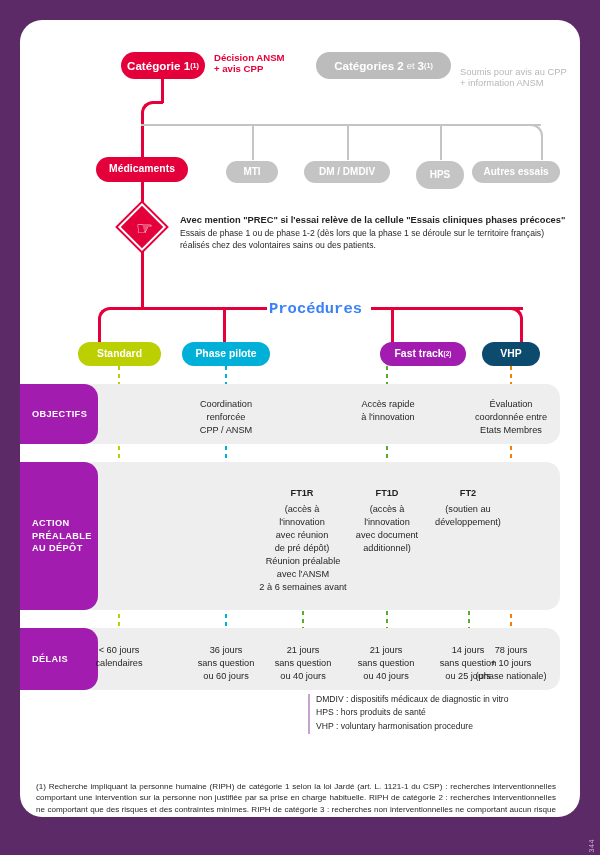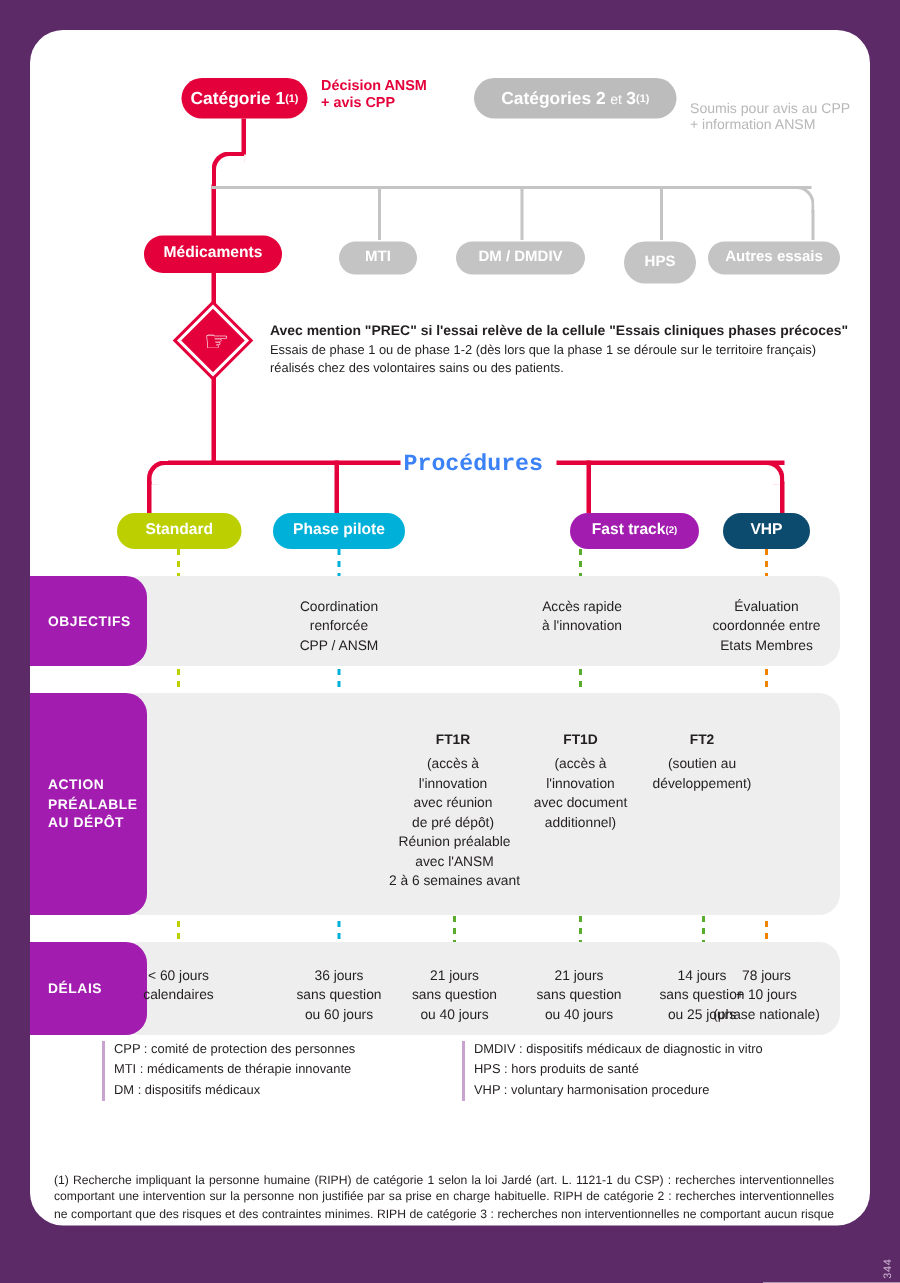--- a/index.html
+++ b/index.html
@@ -331,25 +331,20 @@
     <div>sans question</div>
     <div>ou 25 jours</div>
   </div>
   <div class="cell" style="left:444px; top:624px; width:94px;">
     <div>78 jours</div>
     <div>+ 10 jours</div>
     <div>(phase nationale)</div>
   </div>
 
   <div id="legend">
-    <div class="leg-col" style="left:8px;">
-      <div class="leg-line">CPP : comité de protection des personnes</div>
-      <div class="leg-line">MTI : médicaments de thérapie innovante</div>
-      <div class="leg-line">DM : dispositifs médicaux</div>
-    </div>
     <div class="leg-col" style="left:248px;">
       <div class="leg-line">DMDIV : dispositifs médicaux de diagnostic in vitro</div>
       <div class="leg-line">HPS : hors produits de santé</div>
       <div class="leg-line">VHP : voluntary harmonisation procedure</div>
     </div>
   </div>
 
   <div id="notes">
     <div>(1) Recherche impliquant la personne humaine (RIPH) de catégorie 1 selon la loi Jardé (art. L. 1121-1 du CSP) : recherches interventionnelles comportant une intervention sur la personne non justifiée par sa prise en charge habituelle. RIPH de catégorie 2 : recherches interventionnelles ne comportant que des risques et des contraintes minimes. RIPH de catégorie 3 : recherches non interventionnelles ne comportant aucun risque ni contrainte dans lesquelles tous les actes sont pratiqués et les produits utilisés de manière habituelle.</div>
     <div id="note2">(2) Éligibilité selon des critères définis.</div>

